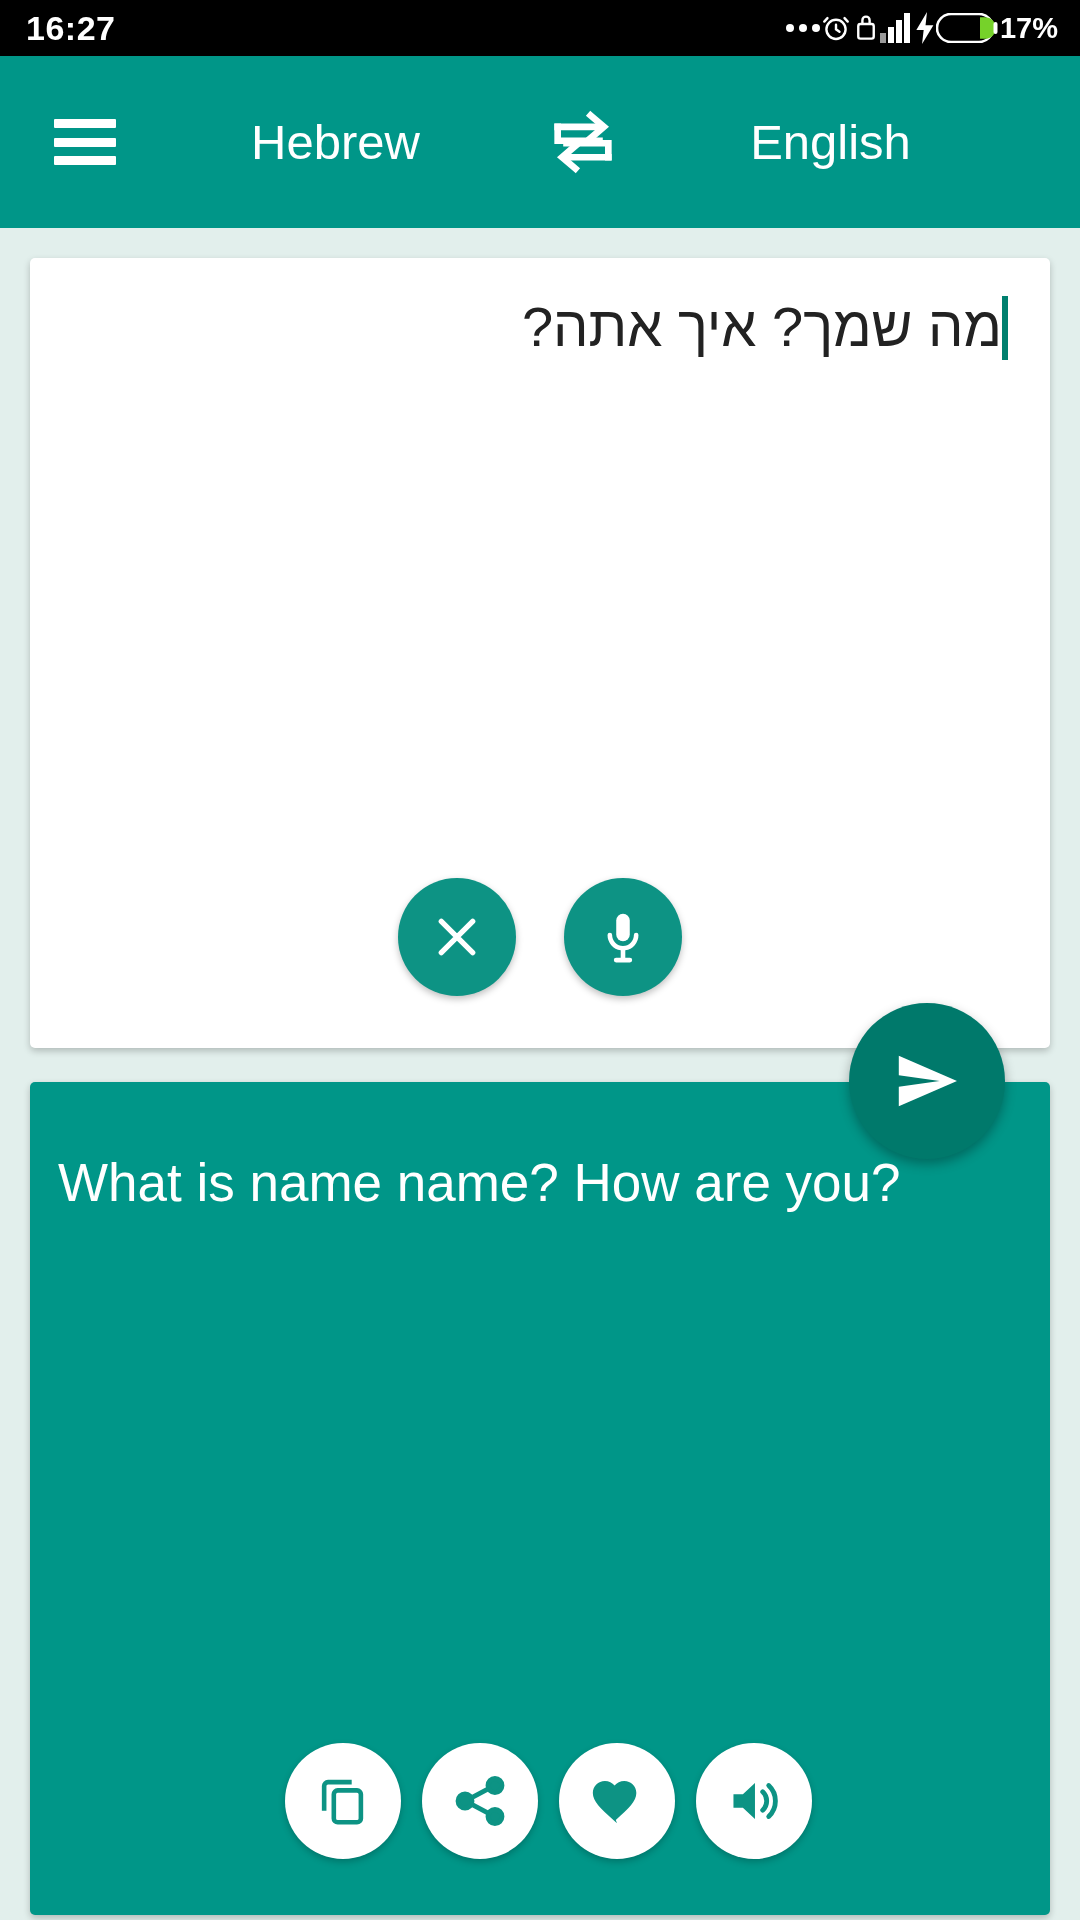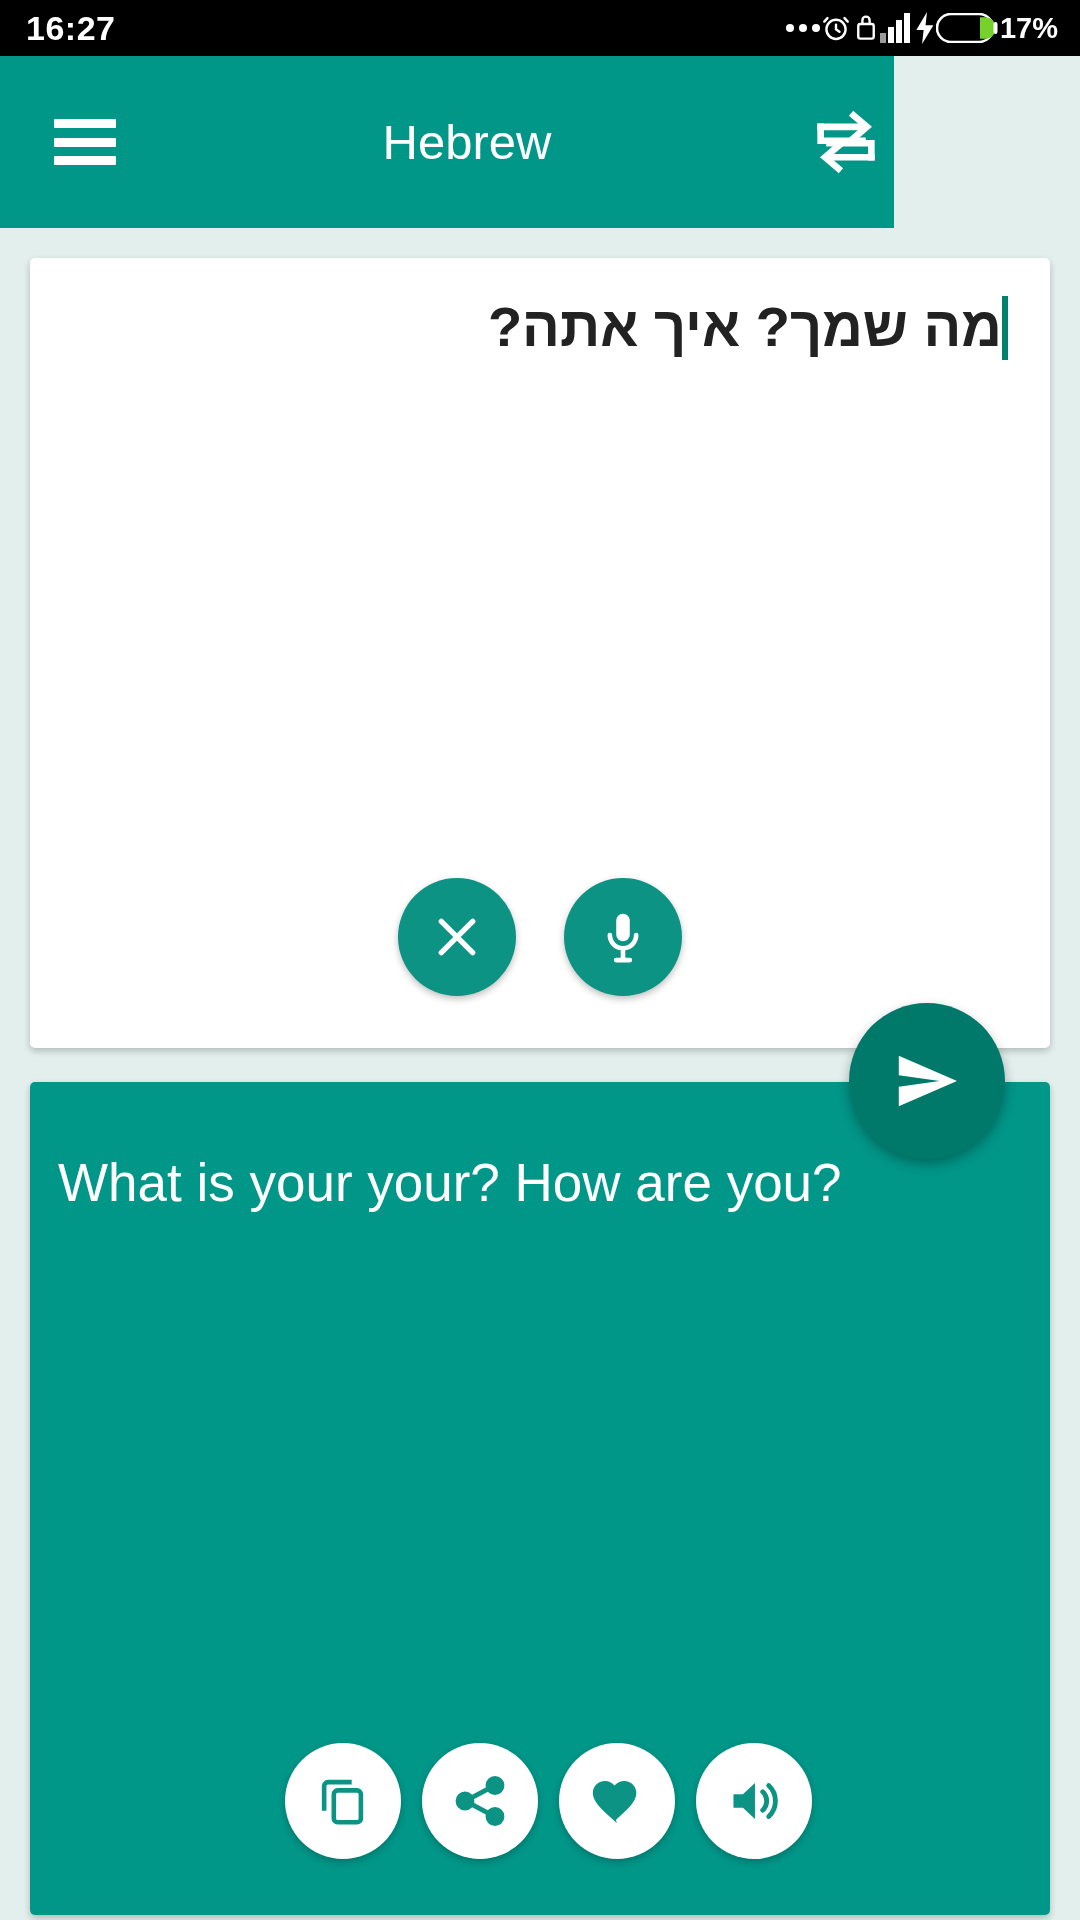--- a/index.html
+++ b/index.html
@@ -53,21 +53,21 @@
     color: #ffffff;
     font-size: 29px;
     font-weight: bold;
     margin-left: 2px;
   }
 
   
   .appbar {
     position: absolute;
     top: 56px; left: 0;
-    width: 894px;
+    width: 1080px;
     height: 172px;
     background: #009688;
     display: flex;
     align-items: center;
   }
   .menu-btn {
     width: 62px;
     height: 46px;
     margin-left: 54px;
     display: flex;
@@ -117,21 +117,21 @@
   .input-text {
     position: absolute;
     top: 34px;
     right: 42px;
     left: 60px;
     text-align: right;
     direction: rtl;
     color: #222222;
     font-size: 56px;
     line-height: 1.25;
-    font-weight: bold;
+    font-weight: normal;
     unicode-bidi: plaintext;
   }
   .caret {
     display: inline-block;
     width: 6px;
     height: 64px;
     background: #00806f;
     vertical-align: -14px;
   }
   .input-actions {
@@ -284,20 +284,21 @@
       <svg width="76" height="76" viewBox="0 0 24 24" fill="none" stroke="#ffffff" stroke-width="2.1" stroke-linecap="square" stroke-linejoin="miter">
         <path d="M4 7.2h13.2"></path>
         <path d="M14.4 3.6L18.6 7.2L14.4 10.8"></path>
         <path d="M4 7.2v4.4h13.2"></path>
         <path d="M20 16.8H6.8"></path>
         <path d="M9.6 20.4L5.4 16.8L9.6 13.2"></path>
         <path d="M20 16.8v-4.4H6.8"></path>
       </svg>
     </div>
 
+    <div class="lang-btn lang-right">English</div>
   </div>
 
   <div class="input-card">
 
     <div class="input-text"><span class="caret"></span><span>מה שמך? איך אתה?</span></div>
 
     <div class="input-actions">
 
       <div class="round-teal">
         <svg width="58" height="58" viewBox="0 0 24 24" fill="none" stroke="#ffffff" stroke-width="2.2" stroke-linecap="round">
@@ -315,21 +316,21 @@
   </div>
 
   <div class="send-fab">
     <svg width="72" height="72" viewBox="0 0 24 24" fill="#ffffff">
       <path d="M2.6 20.4L22 12 2.6 3.6 2.6 10.1 16.2 12 2.6 13.9z"></path>
     </svg>
   </div>
 
   <div class="result-card">
 
-    <div class="result-text">What is your your? How are you?</div>
+    <div class="result-text">What is name name? How are you?</div>
 
     <div class="result-actions">
 
       <div class="round-white">
         <svg width="58" height="58" viewBox="0 0 24 24" fill="none" stroke="#0d9384" stroke-width="1.9" stroke-linejoin="round">
           <rect x="8.2" y="7.6" width="11.2" height="13.2" rx="1.6"></rect>
           <path d="M15.6 4.2H5.8a1.6 1.6 0 0 0-1.6 1.6v10.2"></path>
         </svg>
       </div>
 

